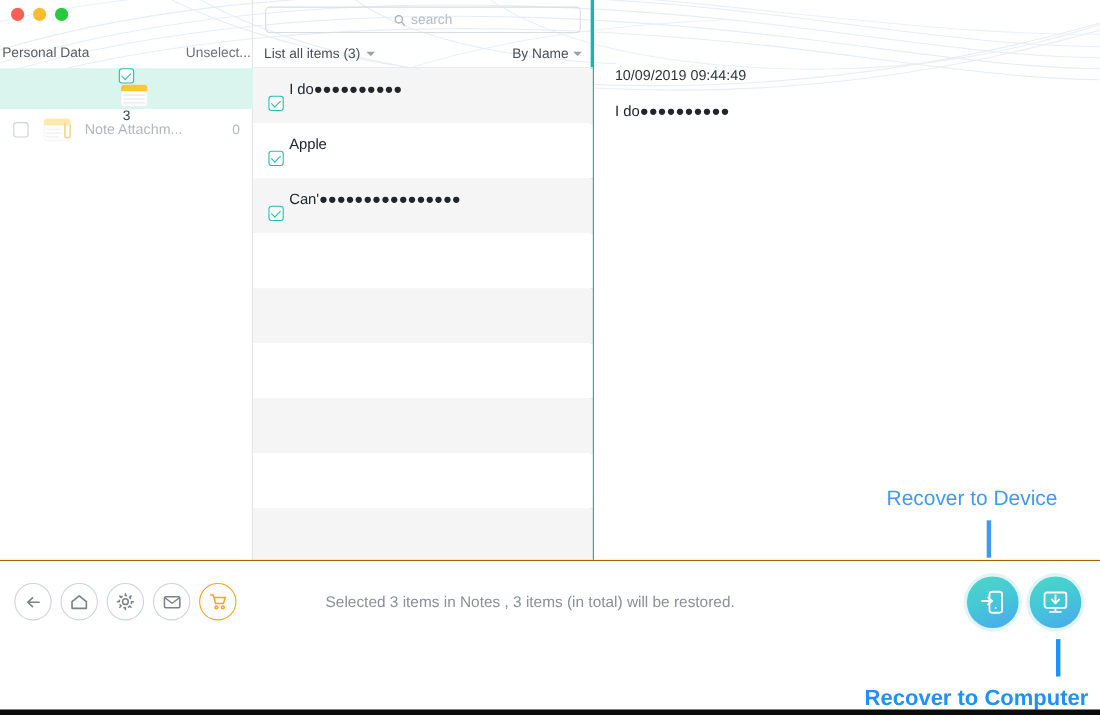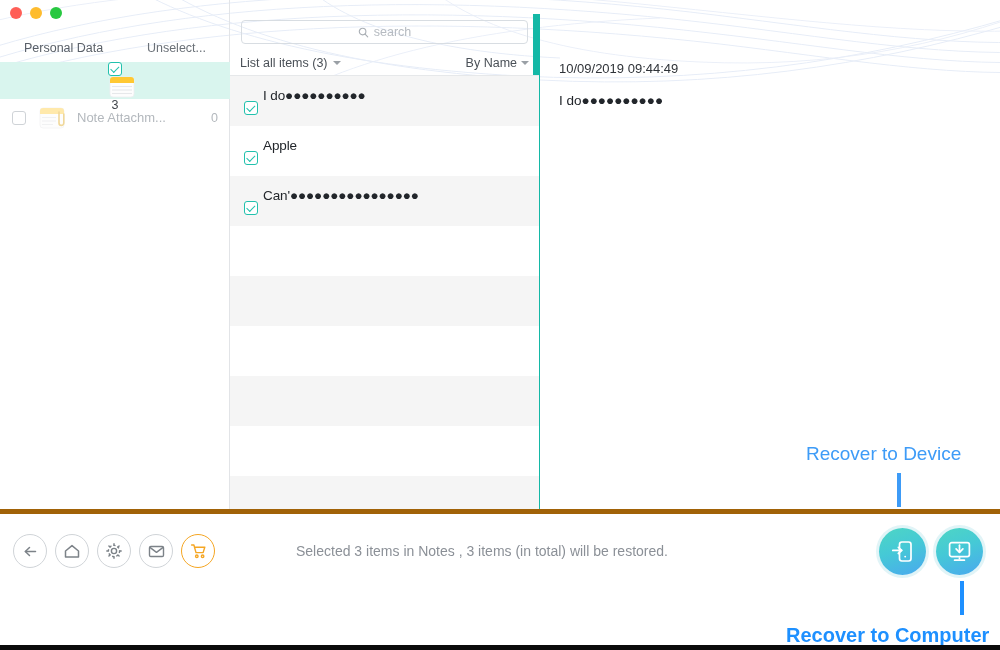--- a/index.html
+++ b/index.html
@@ -45,21 +45,21 @@
     position: absolute; left: 0; top: 0;
     width: 230px; height: 509px;
     background: transparent;
     border-right: 1px solid #e2e4e7;
     box-sizing: border-box;
   }
   .sidebar-head {
     position: absolute; left: 0; top: 34px;
     width: 230px; height: 28px;
     display: flex; align-items: center;
-    padding: 0 24px; box-sizing: border-box;
+    padding: 0 2px; box-sizing: border-box;
     font-size: 12.5px; color: #5a6068;
   }
   .sidebar-head .sh-title { flex: 1; }
   .sidebar-head .sh-action { color: #6b7178; }
 
   .side-row {
     position: absolute; left: 0;
     width: 230px; height: 37px;
     display: flex; align-items: center;
     padding: 0 12px 0 12px; box-sizing: border-box;
@@ -92,23 +92,23 @@
     font-size: 13px; color: #2f3338;
     flex: 1;
     white-space: nowrap; overflow: hidden;
   }
   .side-count { font-size: 12.5px; color: #41464c; }
   .side-row.dim .side-label { color: #b3b8bd; }
   .side-row.dim .side-count { color: #b3b8bd; }
 
   
   .listpane {
-    position: absolute; left: 230px; top: 14px;
+    position: absolute; left: 230px; top: 0;
     width: 310px; height: 509px;
-    border-right: 7px solid #14b8a6;
+    border-right: 3px solid #14b8a6;
     box-sizing: border-box;
   }
   .search-wrap {
     position: absolute; left: 0; top: 0;
     width: 309px; height: 36px;
     display: flex; align-items: center; justify-content: center;
   }
   .search-box {
     width: 285px; height: 22px;
     border: 1px solid #d8dde2; border-radius: 4px;
@@ -175,21 +175,21 @@
   .detail-body {
     position: absolute; left: 18px; top: 93px;
     font-size: 13.5px; color: #22262b;
   }
 
   
   .toolbar {
     position: absolute; left: 0; top: 509px;
     width: 1000px; height: 141px;
     background: #ffffff;
-    border-top: 5px solid #a16207;
+    border-top: 1px solid #a16207;
     box-sizing: border-box;
     z-index: 3;
   }
   .tb-icons {
     position: absolute; left: 13px; top: 20px;
     display: flex; gap: 8px;
   }
   .cbtn {
     width: 34px; height: 34px; border-radius: 50%;
     border: 1px solid #d0d4d8;

